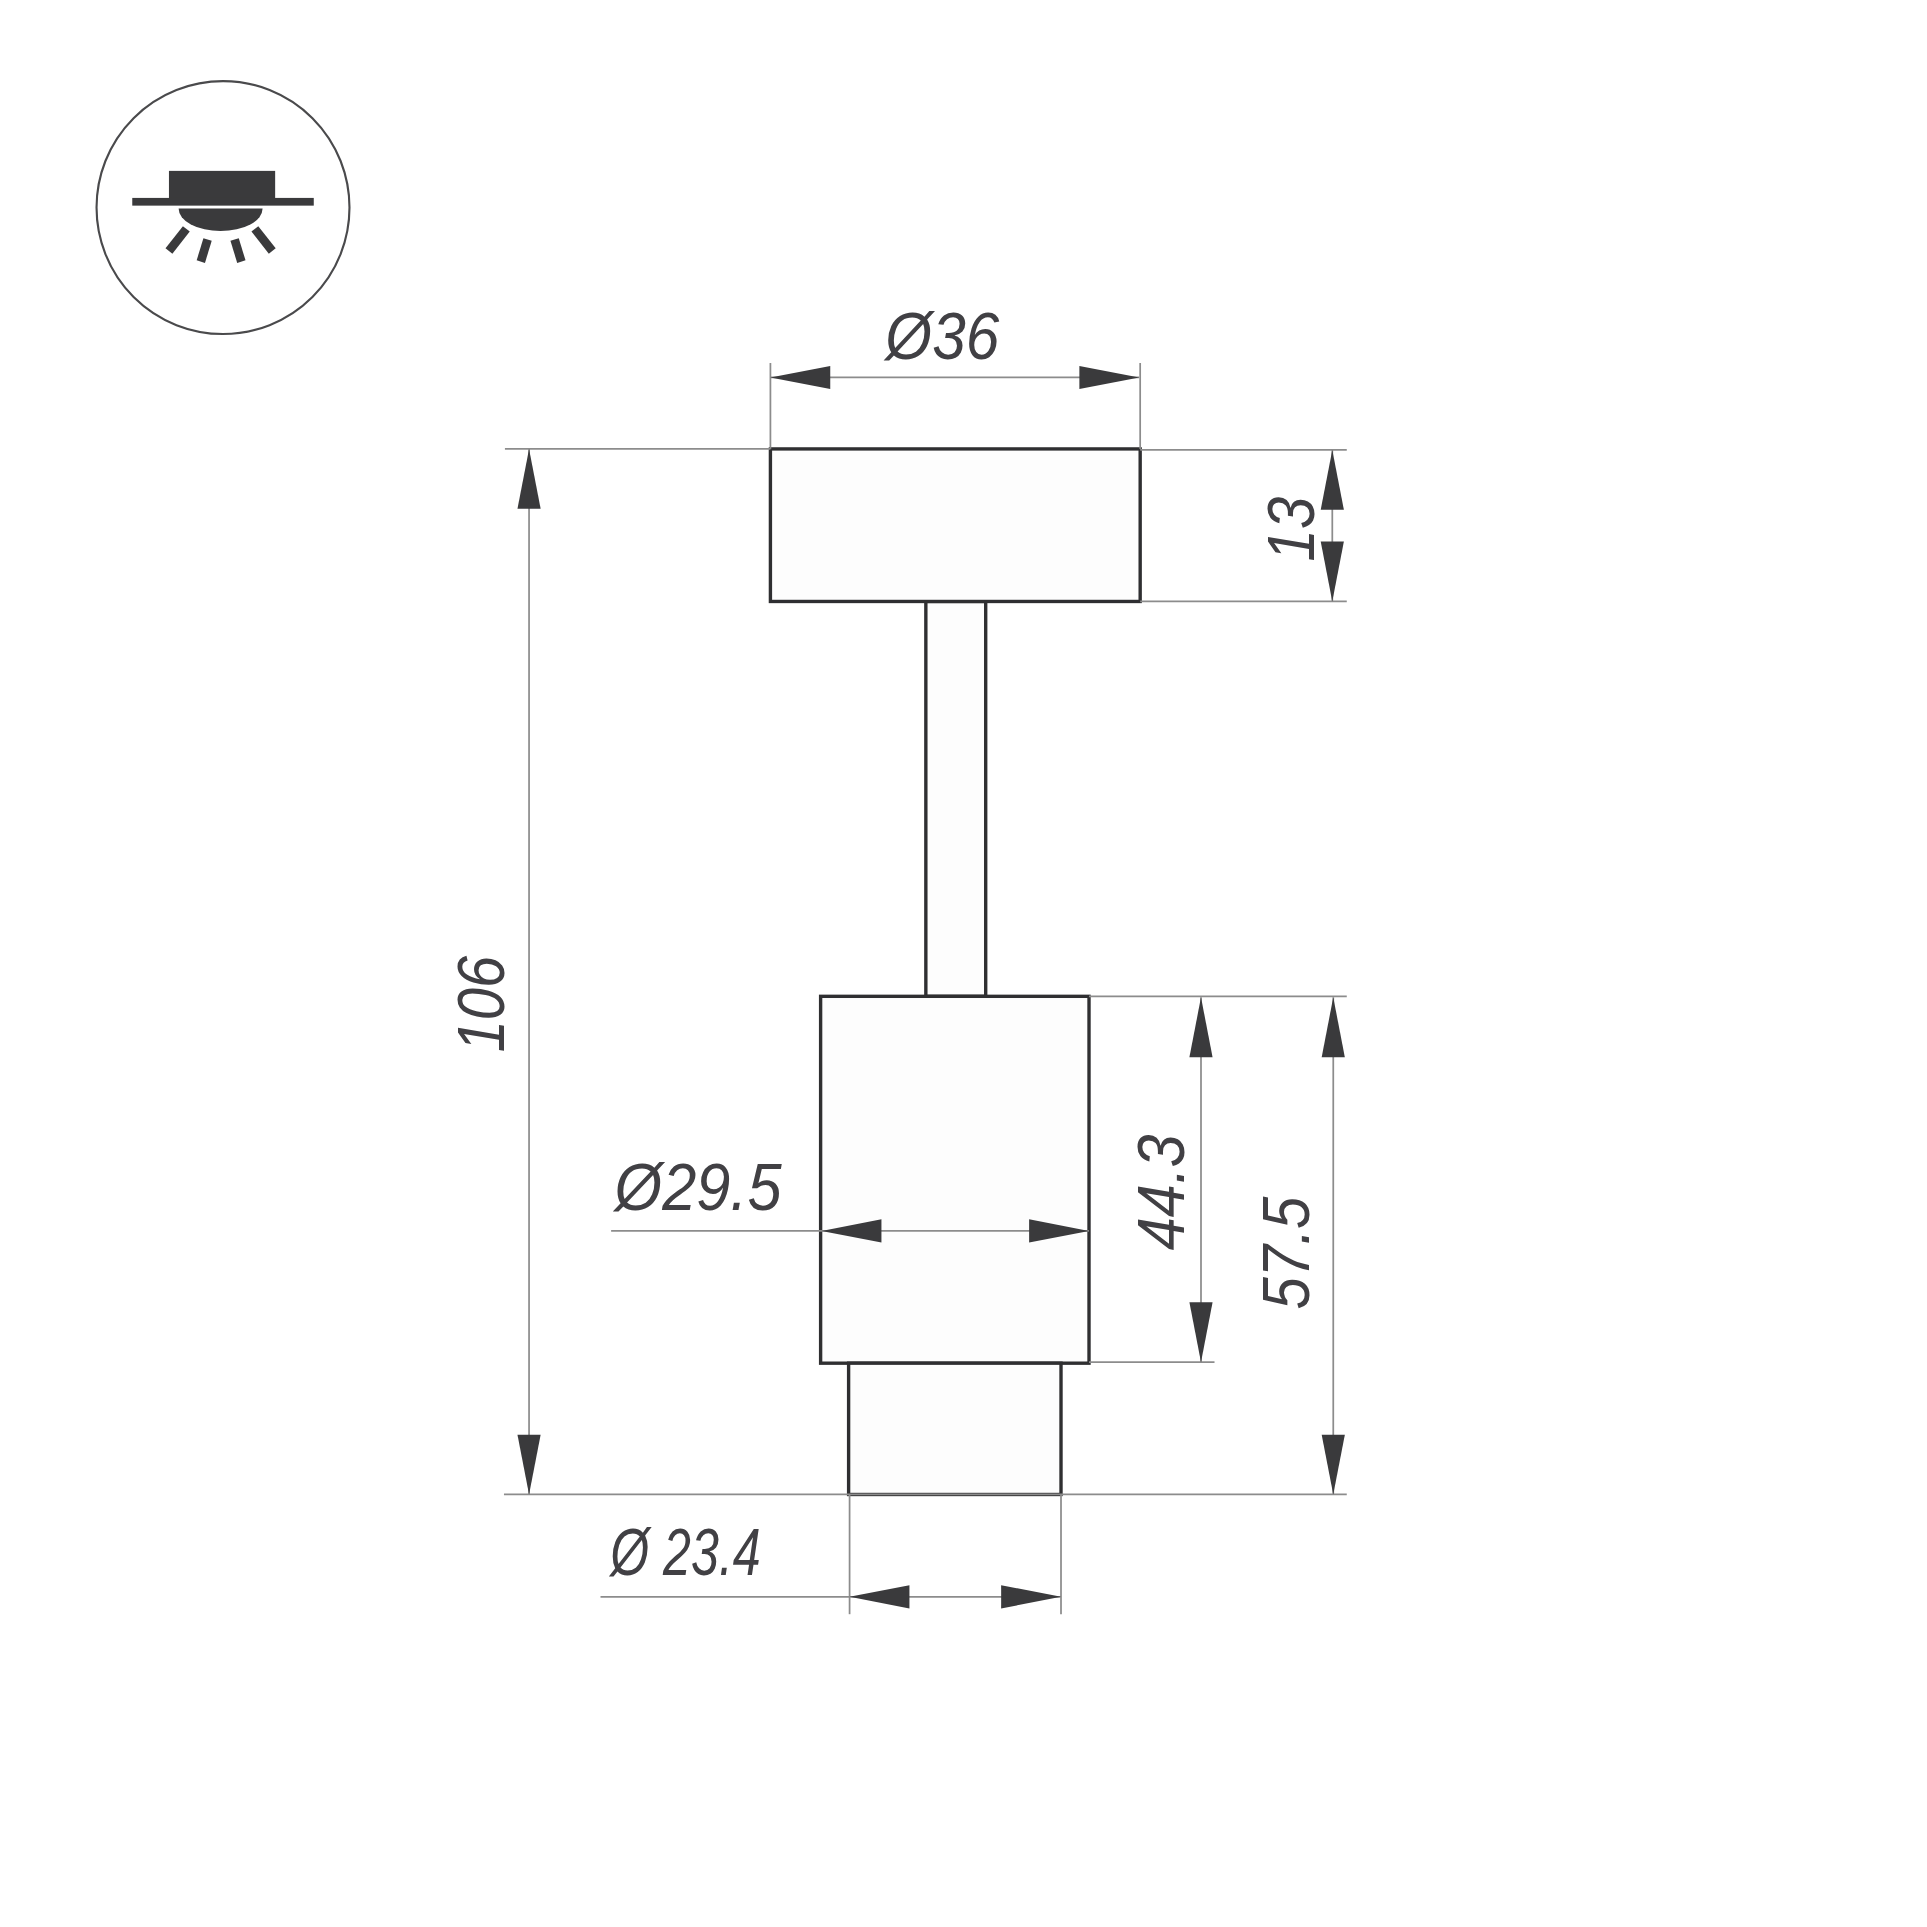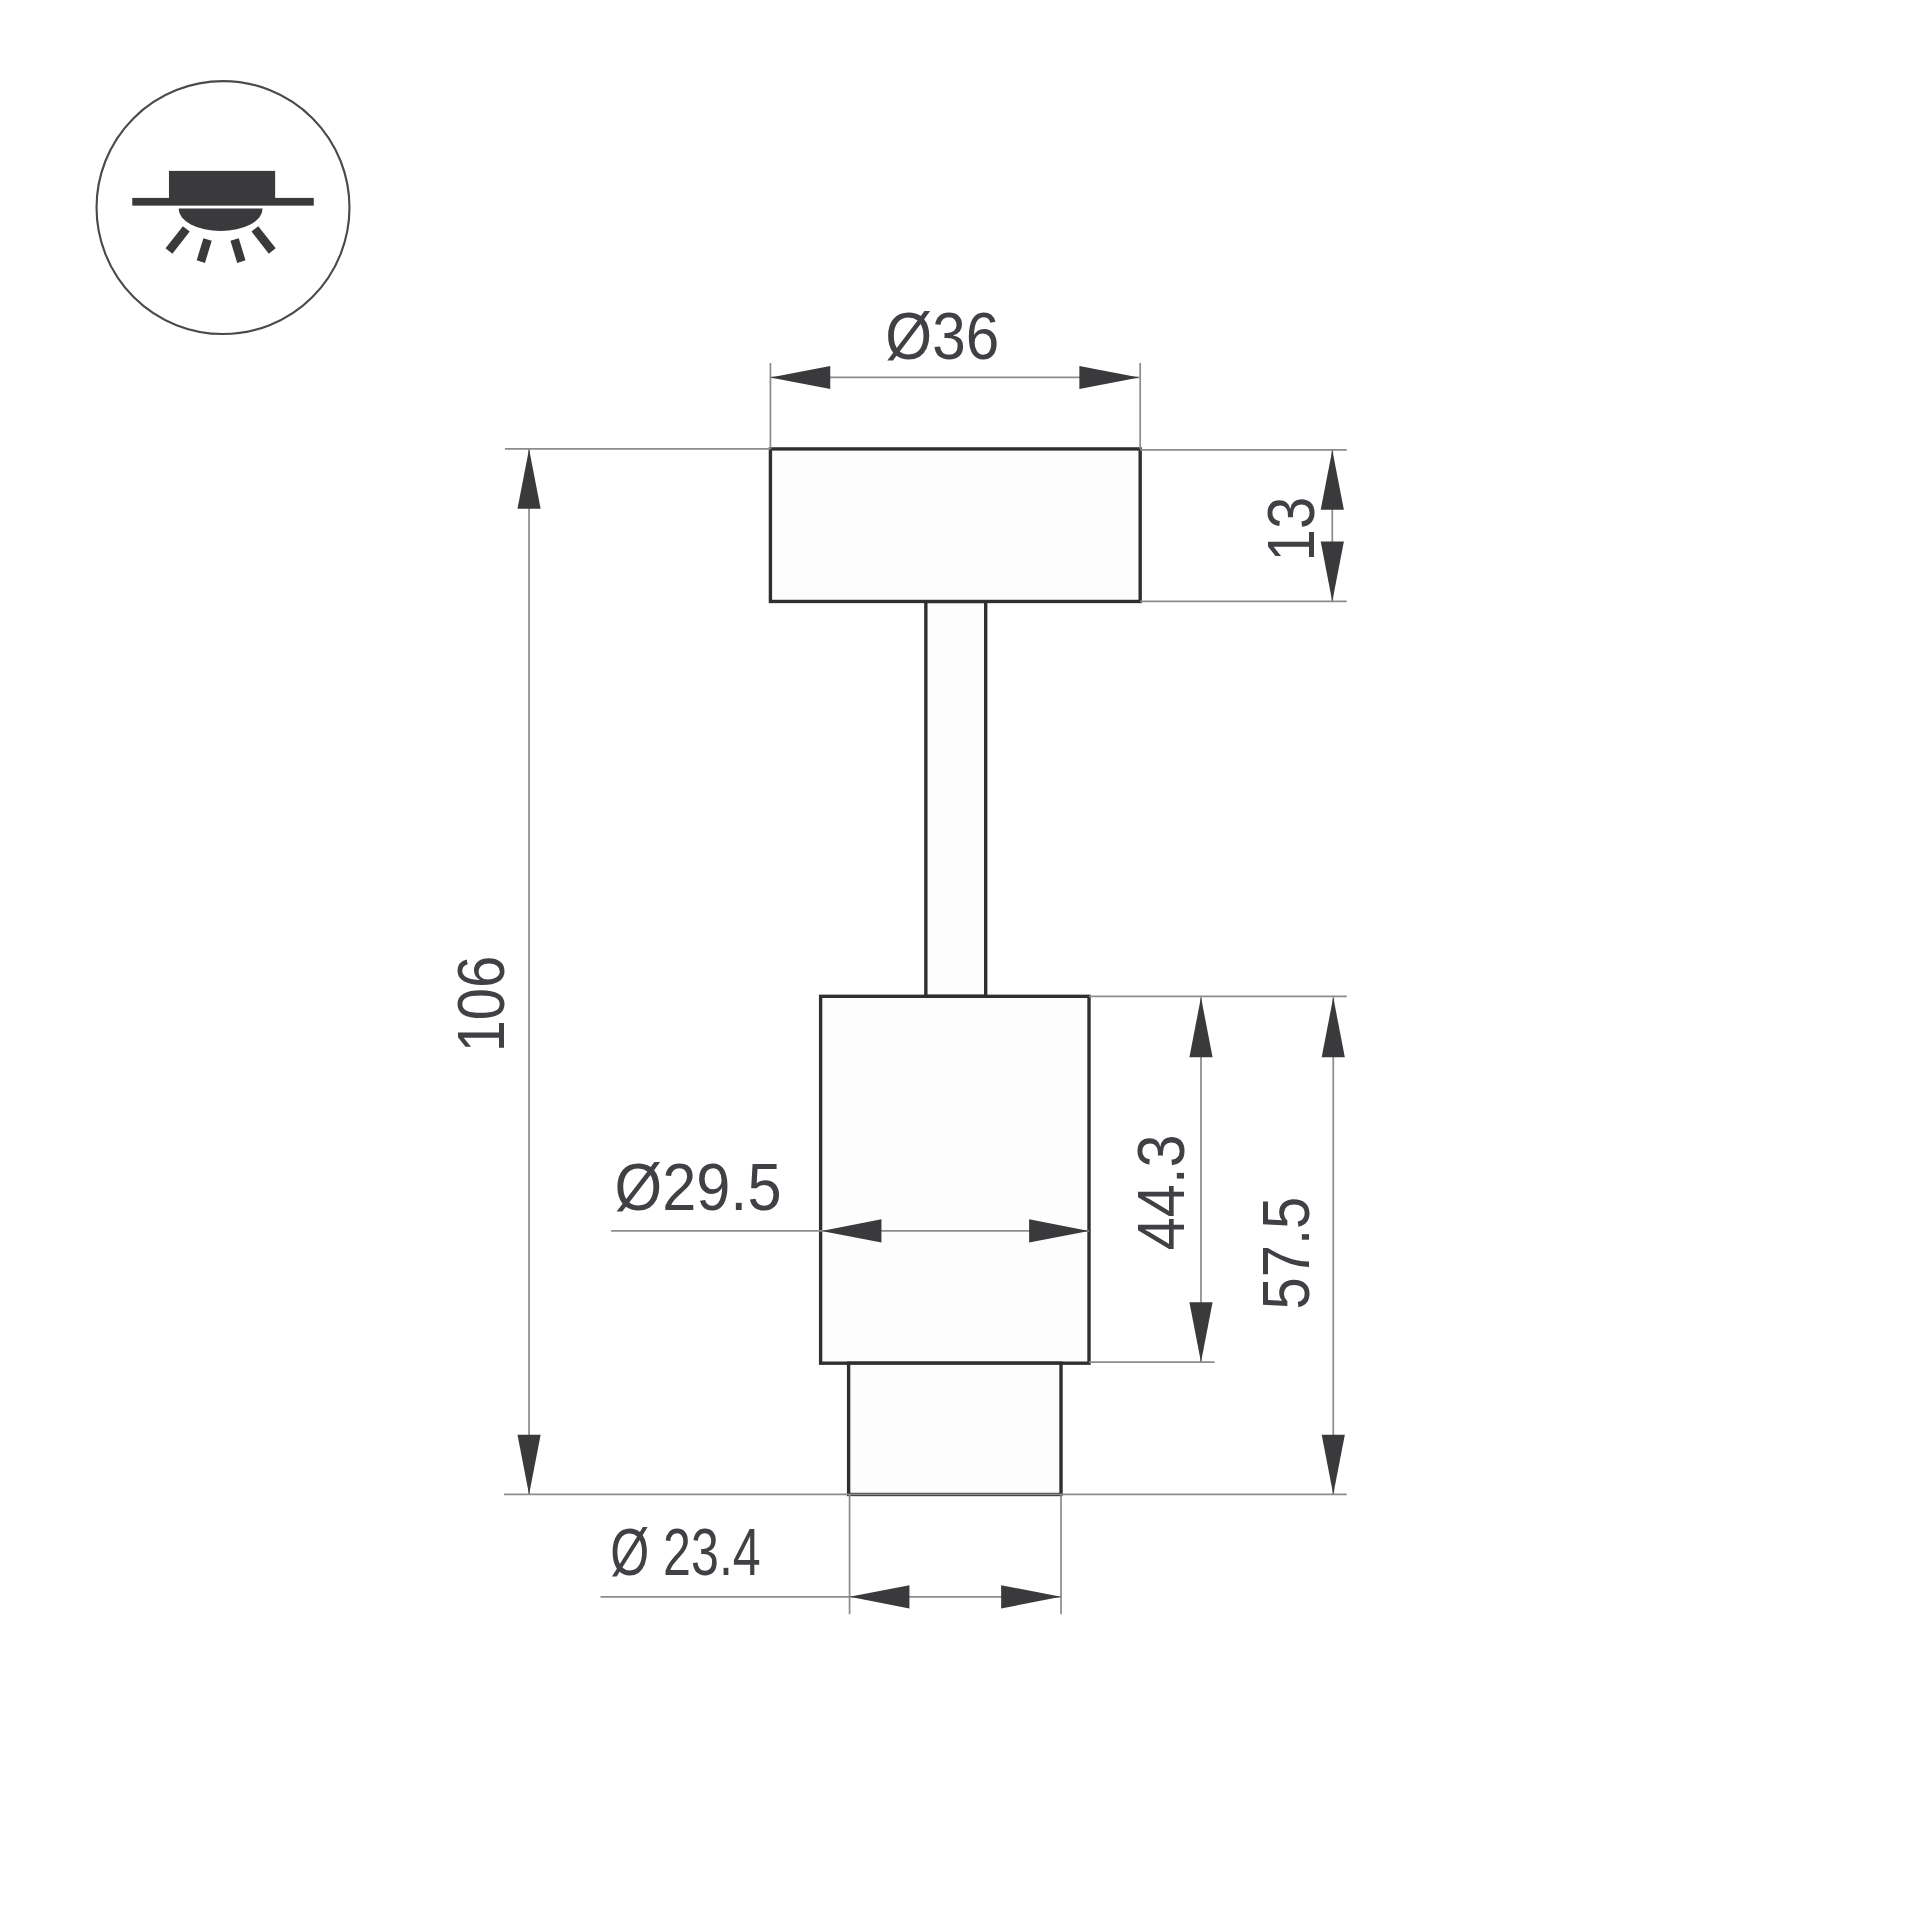--- a/index.html
+++ b/index.html
@@ -3,21 +3,21 @@
 <meta charset="utf-8">
 <style>
   html, body {
     margin: 0;
     padding: 0;
     width: 1927px;
     height: 1927px;
     background: #ffffff;
     font-family: "Liberation Sans", sans-serif;
   }
-  .canvas { position: relative; width: 1927px; height: 1623px; }
+  .canvas { position: relative; width: 1927px; height: 1623px; font-style: italic; }
   svg { display: block; }
 
   .shape   { fill: #fdfdfd; stroke: #2f2f31; stroke-width: 3.5px; }
   .thin    { stroke: #8c8c8c; stroke-width: 1.8px; fill: none; }
   .arrow   { fill: #3a3a3c; stroke: none; }
   .dim-text{ font-family: "Liberation Sans", sans-serif; font-size: 70px; fill: #414044; }
 
   .icon-circle { fill: #ffffff; stroke: #4a4a4c; stroke-width: 2.2px; }
   .icon-fill   { fill: #3a3a3c; stroke: none; }
   .icon-ray    { stroke: #3a3a3c; stroke-width: 9px; fill: none; }

